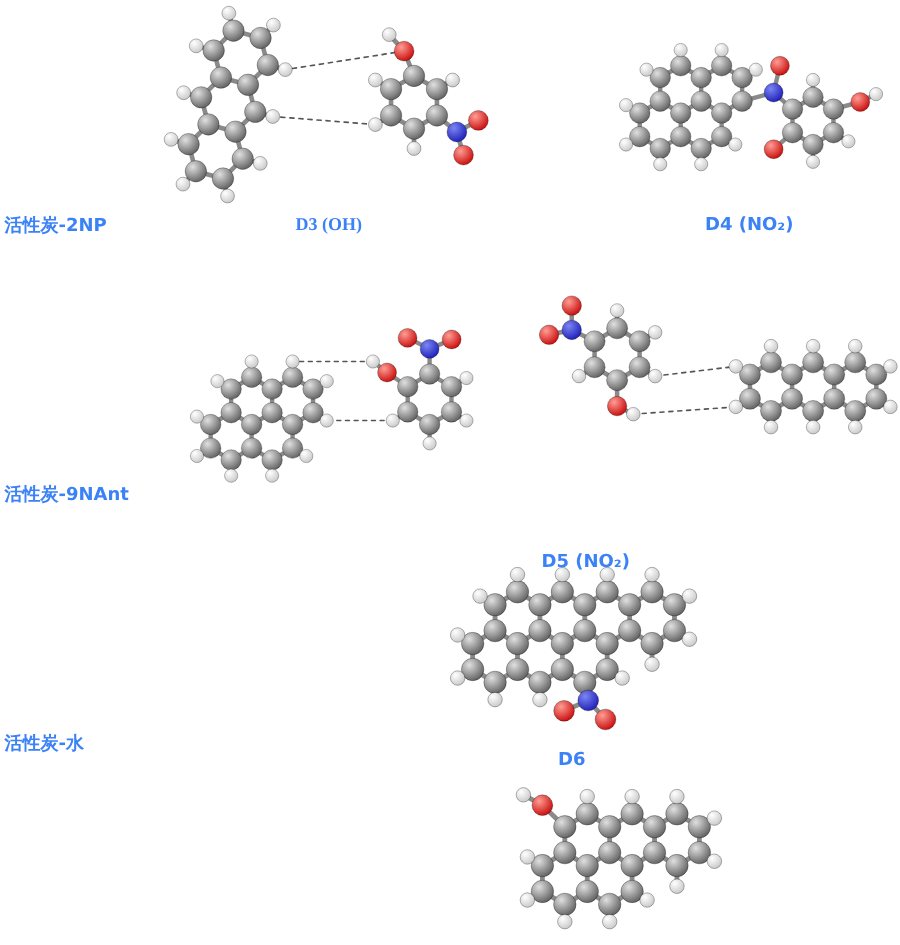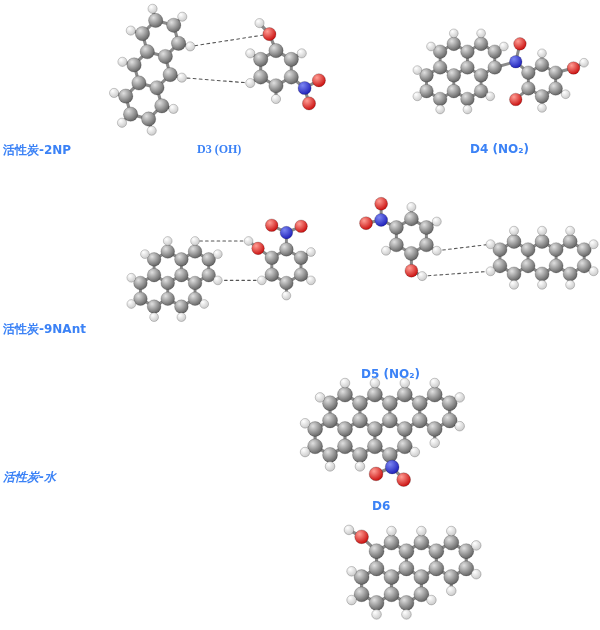--- a/index.html
+++ b/index.html
@@ -531,21 +531,21 @@
         </g>
       </svg></div>
 
   <div class="lbl" style="left:3px;top:142px;">活性炭-2NP</div>
   <div class="lbl" style="left:197px;top:142px;font-family:Liberation Serif, serif;">D3 (OH)</div>
   <div class="lbl" style="left:470px;top:142px;">D4 (NO₂)</div>
 
   <div class="lbl" style="left:3px;top:321px;">活性炭-9NAnt</div>
   <div class="lbl" style="left:361px;top:327px;margin-top:40px;">D5 (NO₂)</div>
 
-  <div class="lbl" style="left:3px;top:469px;font-style:italic;">活性炭-水</div>
+  <div class="lbl" style="left:3px;top:487px;">活性炭-水</div>
   <div class="lbl" style="left:372px;top:499px;">D6</div>
 
 </div>
 
 <svg width="0" height="0" style="position: absolute;">
     <defs>
       <radialGradient id="grad-C" cx="35%" cy="30%" r="80%">
         <stop offset="0%" stop-color="#e0e0e0"></stop>
         <stop offset="100%" stop-color="#565656"></stop>
       </radialGradient>

